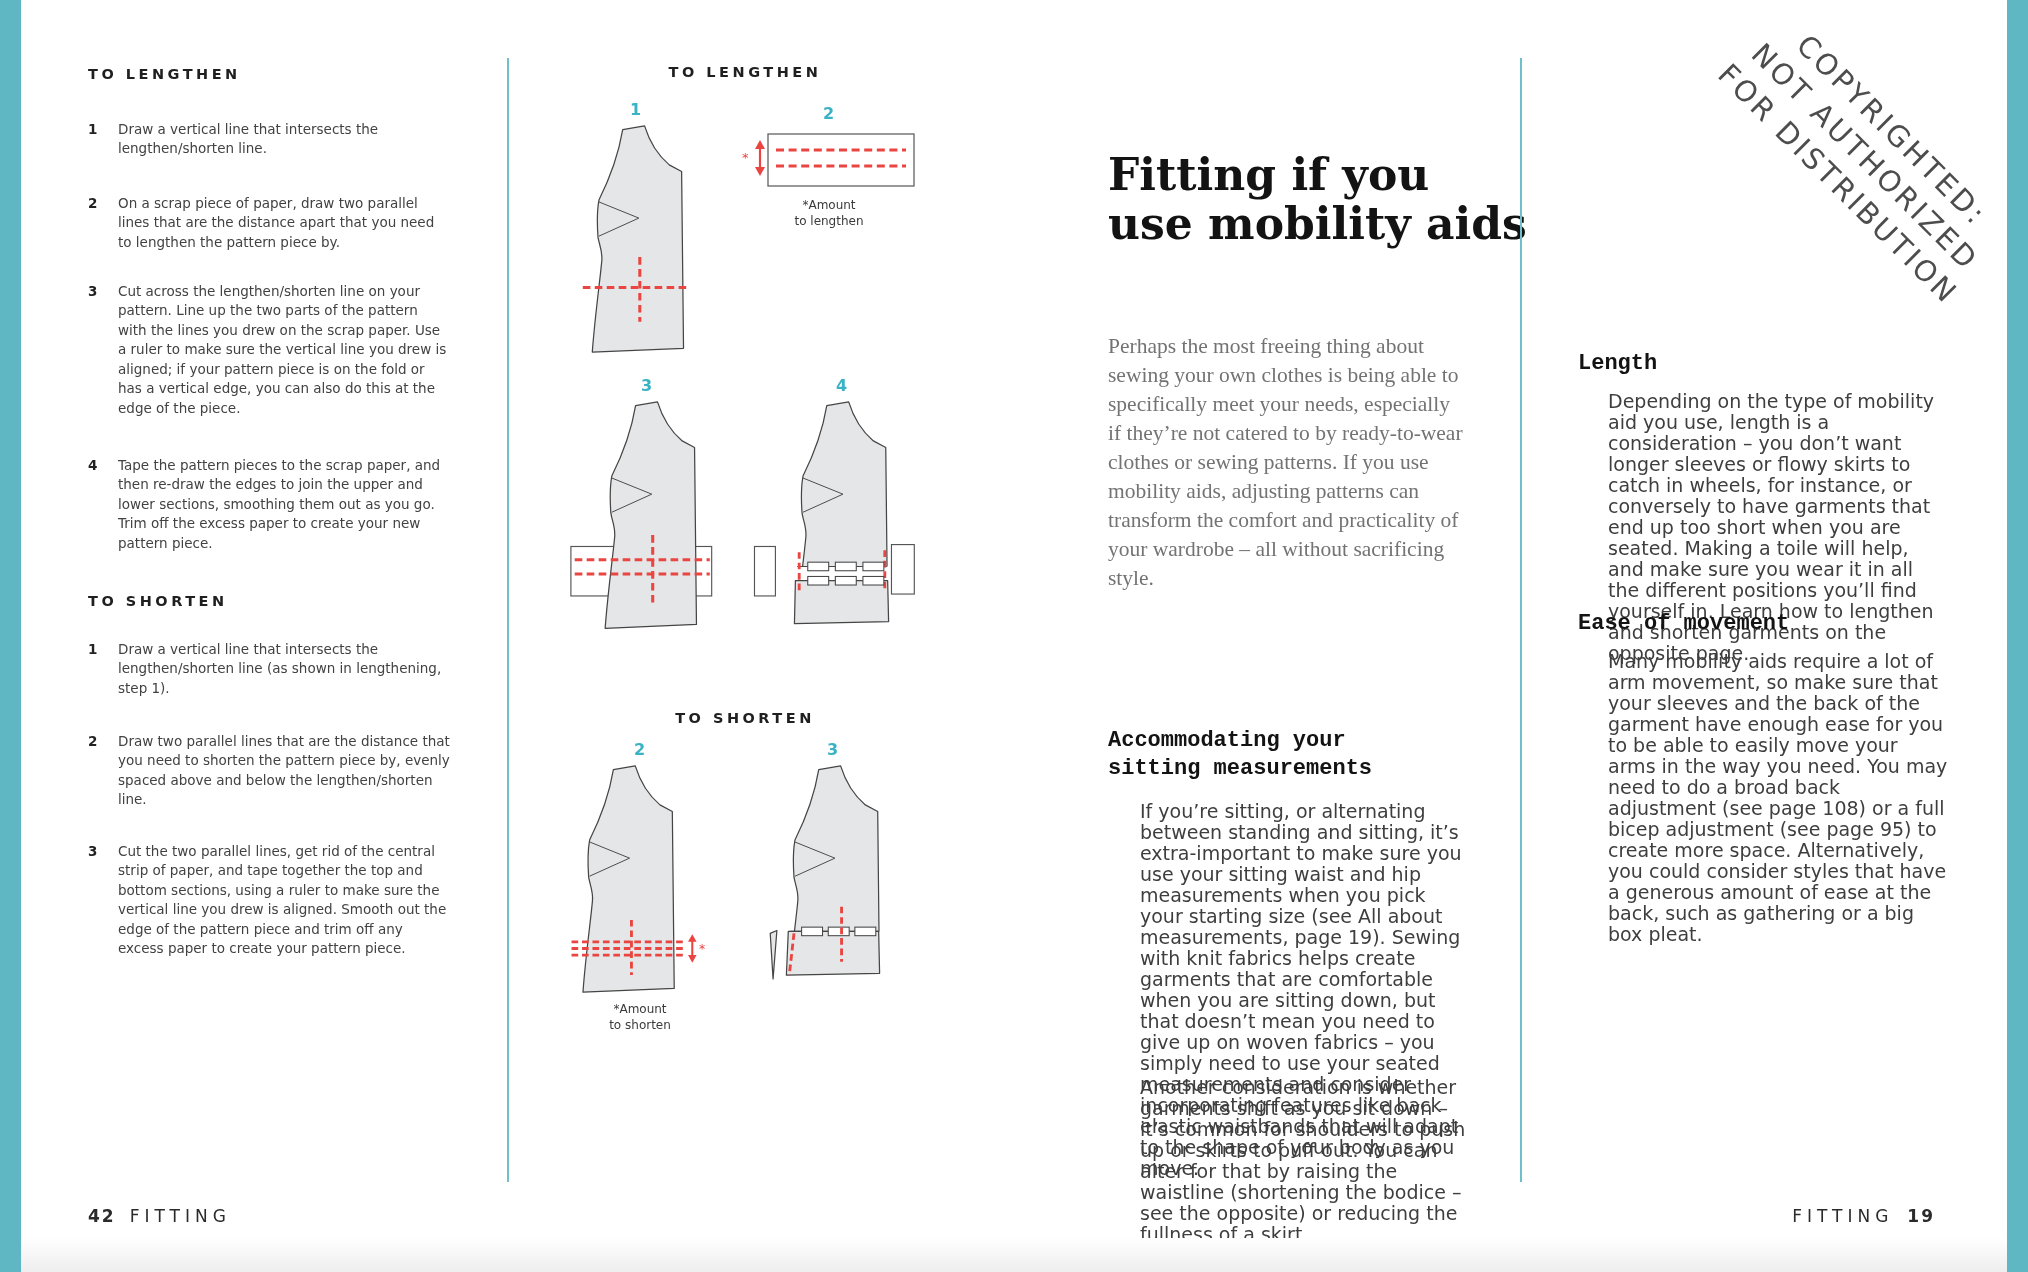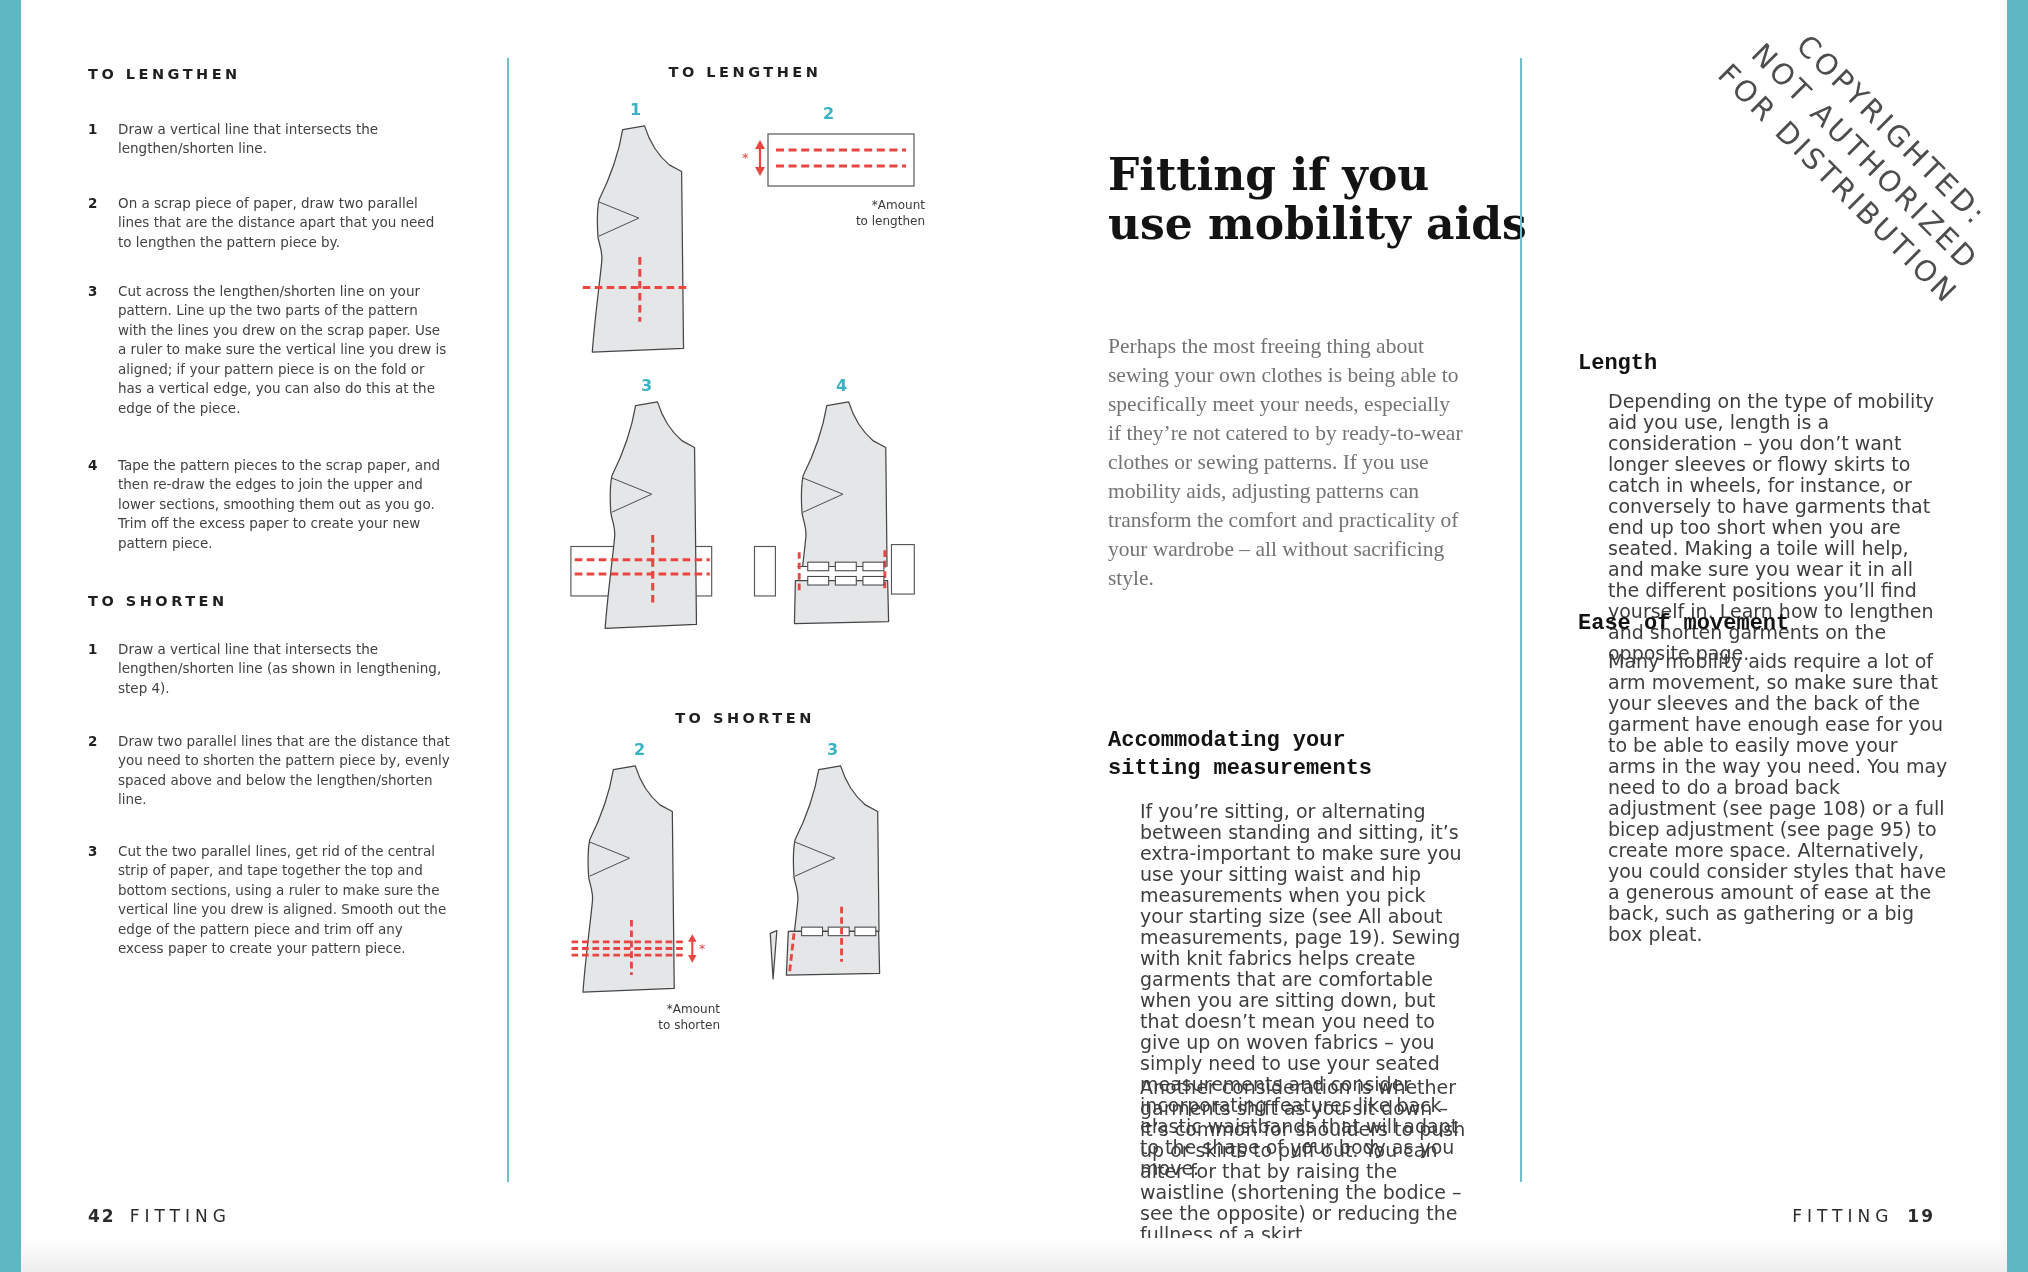--- a/index.html
+++ b/index.html
@@ -23,21 +23,21 @@
   .step .num{position:absolute;left:0;top:1px;font-weight:700;font-size:13.5px;color:#222;}
   .step p{margin:0 0 0 30px;font-size:13.5px;line-height:1.44;color:#424242;}
   .sub-head{position:absolute;left:0;}
 
   
   .diagram-head{position:absolute;width:290px;text-align:center;font-size:14.5px;font-weight:600;
     letter-spacing:3.5px;color:#1f1f1f;}
   .fig{position:absolute;text-align:center;}
   .fig-num{color:#39b2c3;font-weight:700;font-size:16px;letter-spacing:1px;margin-bottom:5px;}
   .fig svg{display:block;margin:0 auto;}
-  .caption{font-size:12px;color:#3a3a3a;line-height:1.35;margin-top:5px;text-align:right;}
+  .caption{font-size:12px;color:#3a3a3a;line-height:1.35;margin-top:5px;}
 
   .piece{fill:#e4e6e7;stroke:#454545;stroke-width:1.3;stroke-linejoin:round;}
   .dartline{fill:none;stroke:#454545;stroke-width:1;}
   .paper{fill:#ffffff;stroke:#555;stroke-width:1.2;}
   .edge{stroke:#454545;stroke-width:1.2;}
   .tape{fill:#ffffff;stroke:#454545;stroke-width:1.1;}
   .redline{stroke:#ea4540;stroke-width:3.2;stroke-dasharray:8 4.6;fill:none;}
   .redline.thin{stroke-width:3;stroke-dasharray:7 4;}
   .arrow{stroke:#ea4540;stroke-width:2.2;}
   .arrowhead{fill:#ea4540;}
@@ -109,21 +109,21 @@
     </div>
     <div class="step" style="top:390px">
       <span class="num">4</span>
       <p>Tape the pattern pieces to the scrap paper, and then re-draw the edges to join the upper and lower sections, smoothing them out as you go. Trim off the excess paper to create your new pattern piece.</p>
     </div>
 
     <h2 class="sec-head sub-head" style="top:527px">TO SHORTEN</h2>
 
     <div class="step" style="top:574px">
       <span class="num">1</span>
-      <p>Draw a vertical line that intersects the lengthen/shorten line (as shown in lengthening, step 4).</p>
+      <p>Draw a vertical line that intersects the lengthen/shorten line (as shown in lengthening, step 1).</p>
     </div>
     <div class="step" style="top:666px">
       <span class="num">2</span>
       <p>Draw two parallel lines that are the distance that you need to shorten the pattern piece by, evenly spaced above and below the lengthen/shorten line.</p>
     </div>
     <div class="step" style="top:776px">
       <span class="num">3</span>
       <p>Cut the two parallel lines, get rid of the central strip of paper, and tape together the top and bottom sections, using a ruler to make sure the vertical line you drew is aligned. Smooth out the edge of the pattern piece and trim off any excess paper to create your pattern piece.</p>
     </div>
   </div>

